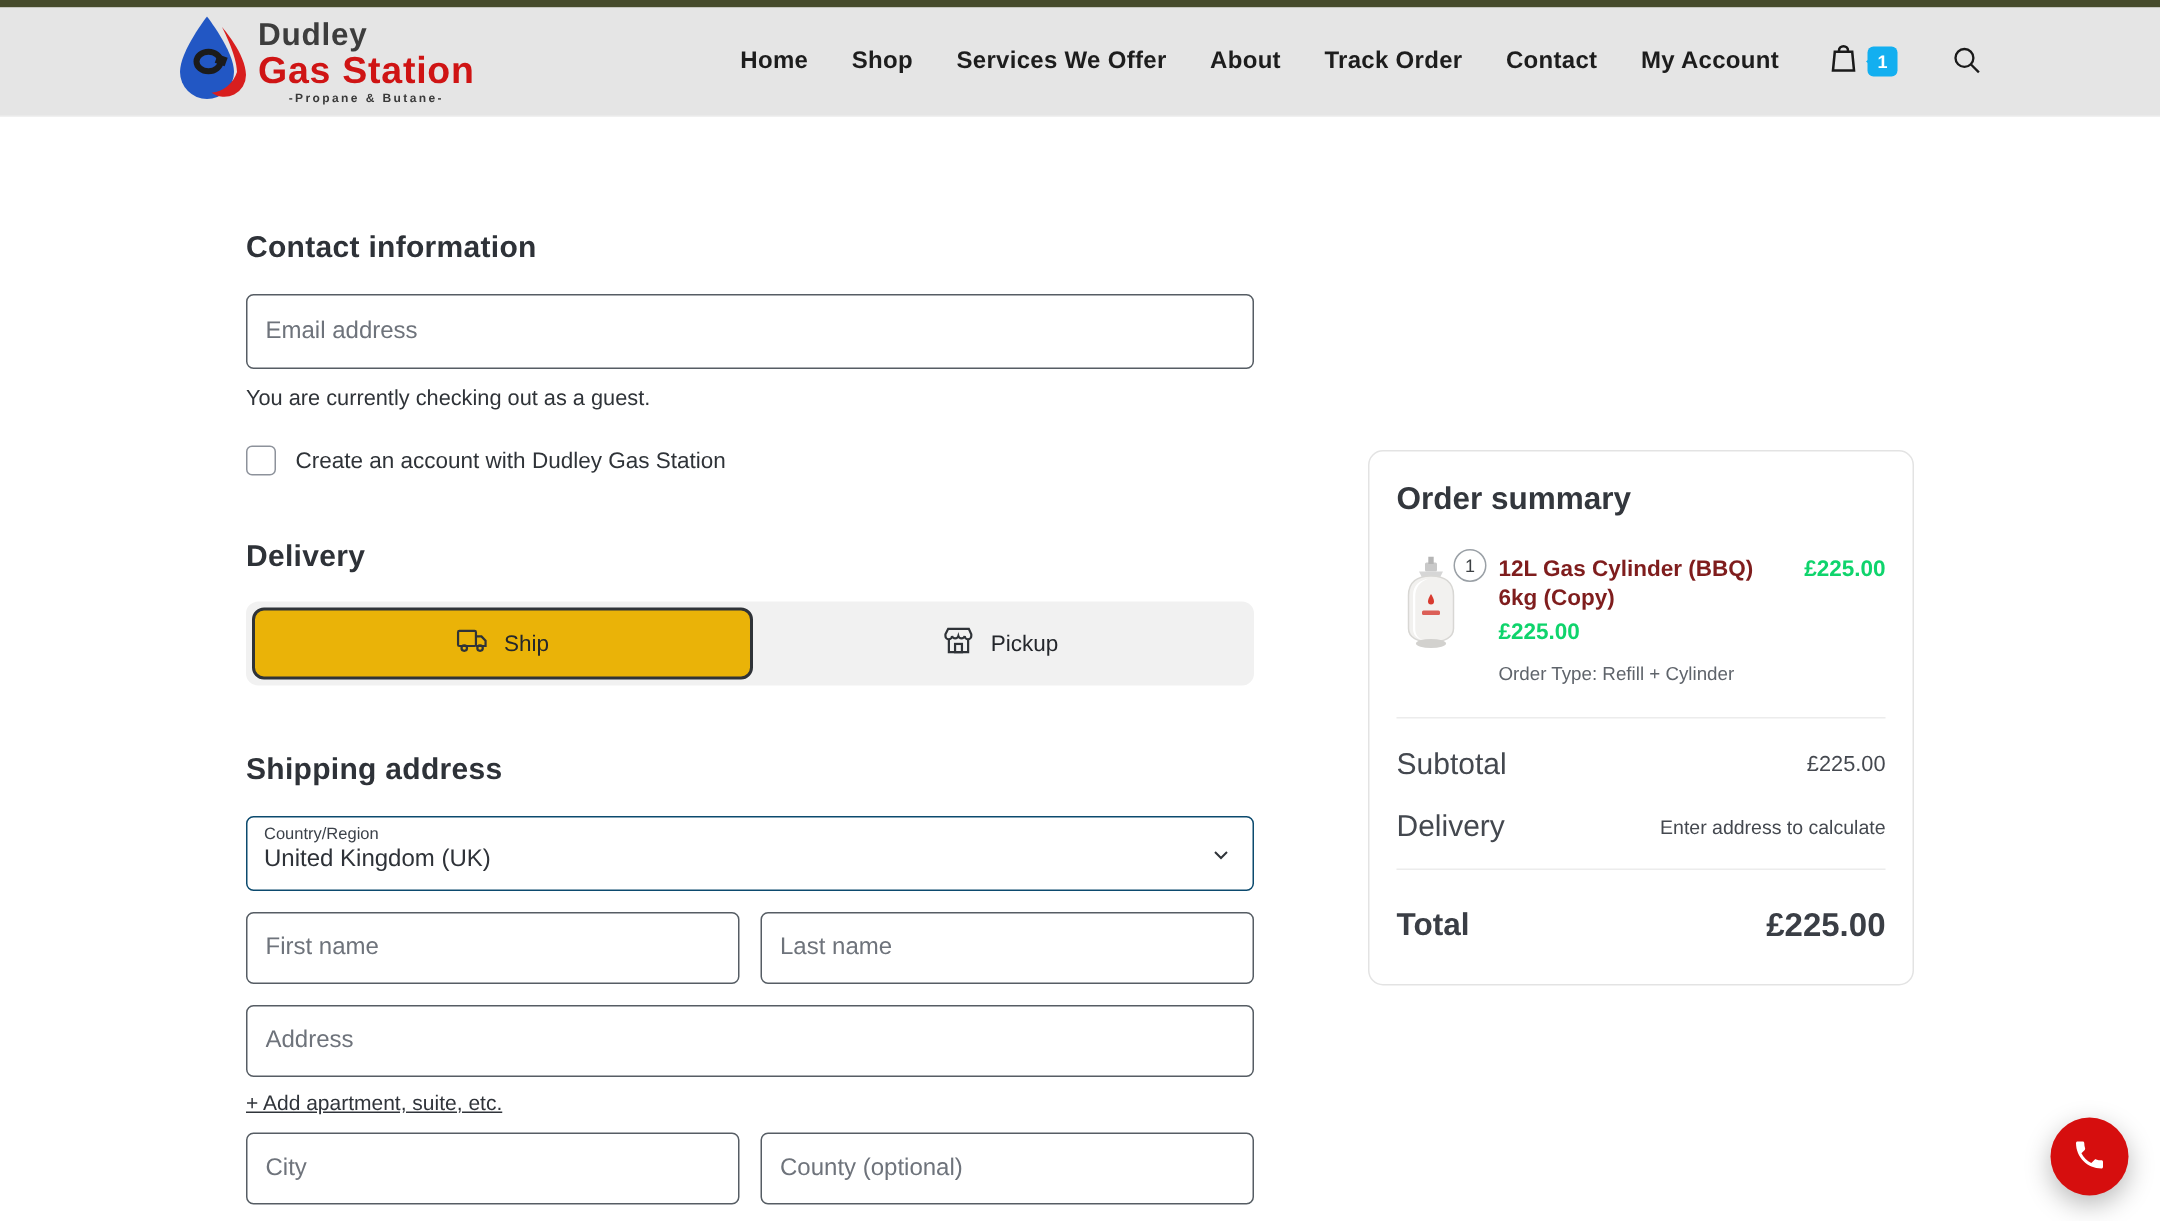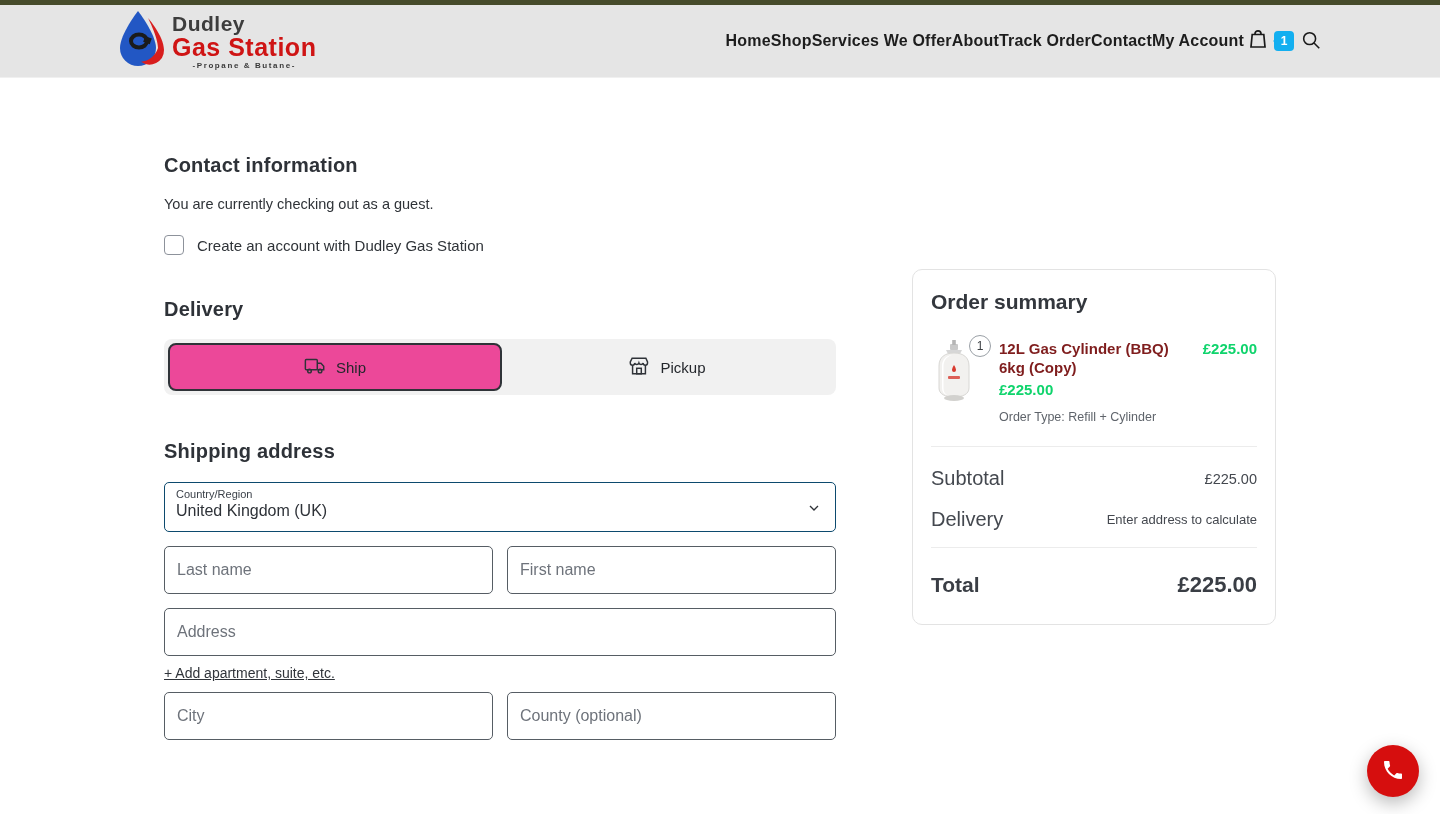--- a/index.html
+++ b/index.html
@@ -8,21 +8,21 @@
 
   
   .topbar { height:5px; background:#464b2b; }
   .header { height:73px; background:#e5e5e5; border-bottom:1px solid #f0f0f0;
     display:flex; align-items:center; justify-content:space-between; padding:0 118px 0 118px; }
   .logo { display:flex; align-items:center; gap:6px; cursor:pointer; }
   .logo-text { line-height:1; }
   .logo-line1 { font-size:21px; font-weight:700; color:#3d3d3d; letter-spacing:.5px; }
   .logo-line2 { font-size:25px; font-weight:700; color:#cf1414; letter-spacing:.5px; margin-top:1px; }
   .logo-tag { font-size:8px; font-weight:700; color:#3a3a3a; letter-spacing:1.6px; text-align:center; margin-top:2px; }
-  .nav { display:flex; align-items:center; }
+  .nav { display:flex; align-items:center; gap:29px; }
   .nav a { text-decoration:none; color:#1d1d1d; font-size:16px; font-weight:600; letter-spacing:.2px; }
   .cart-wrap { position:relative; display:flex; align-items:center; cursor:pointer; margin-left:2px; }
   .cart-badge { margin-left:4px; min-width:20px; height:20px; background:#13aff0; color:#fff;
     font-size:12px; font-weight:700; border-radius:4px; display:flex; align-items:center;
     justify-content:center; position:relative; }
   .cart-badge::before { content:""; position:absolute; left:-5px; top:6px;
     border:4px solid transparent; border-right:5px solid #13aff0; }
   .icon-btn { background:none; border:none; cursor:pointer; display:flex; align-items:center; margin-left:6px; }
 
   
@@ -42,21 +42,21 @@
   .checkbox-row { display:flex; align-items:center; margin-top:23px; cursor:pointer; }
   .checkbox-box { width:20px; height:20px; border:1px solid #8d929b; border-radius:4px; background:#fff; flex:0 0 auto; }
   .checkbox-label { font-size:15px; color:#2f3338; margin-left:13px; }
 
   .h-delivery { margin-top:43px; }
   .toggle-group { margin-top:18px; background:#f1f1f1; border-radius:8px; height:56px;
     display:flex; padding:4px; }
   .toggle-opt { flex:1; display:flex; align-items:center; justify-content:center; gap:10px;
     font-size:15px; color:#24272c; cursor:pointer; border-radius:8px; background:transparent; border:none;
     font-family:"Liberation Sans",sans-serif; }
-  .toggle-opt.selected { background:#ec4899; border:2px solid #2f3338; }
+  .toggle-opt.selected { background:#eab308; border:2px solid #2f3338; }
 
   .h-shipping { margin-top:45px; }
   .country-select { margin-top:19px; position:relative; width:100%; height:50px;
     border:1px solid #0c4a6e; border-radius:5px; background:#fff; cursor:pointer; }
   .country-label { position:absolute; top:5px; left:11px; font-size:11px; color:#3c424a; }
   .country-value { position:absolute; top:19px; left:11px; font-size:16px; color:#2e3238; }
   .country-chev { position:absolute; right:13px; top:17px; }
 
   .form-row { display:flex; gap:14px; margin-top:14px; }
   .form-row .field { flex:1; }
@@ -139,20 +139,23 @@
     </button>
   </nav>
 </header>
 
 <main class="main">
 
   <section class="checkout-col">
 
     <h2 class="section-h" style="margin-bottom:19px;">Contact information</h2>
 
+    <div class="field email-field">
+      <input type="email" placeholder="Email address" style="">
+    </div>
 
     <p class="guest-note">You are currently checking out as a guest.</p>
 
     <div class="checkbox-row">
       <span class="checkbox-box"></span>
       <span class="checkbox-label">Create an account with Dudley Gas Station</span>
     </div>
 
     <h2 class="section-h h-delivery">Delivery</h2>
 
@@ -187,24 +190,24 @@
       <span class="country-value">United Kingdom (UK)</span>
       <span class="country-chev">
         <svg width="16" height="16" viewBox="0 0 24 24" fill="none" stroke="#2f3338" stroke-width="2">
           <polyline points="6 9 12 15 18 9"></polyline>
         </svg>
       </span>
     </div>
 
     <div class="form-row">
       <div class="field">
+        <input type="text" placeholder="First name" style="">
+      </div>
+      <div class="field">
         <input type="text" placeholder="Last name" style="">
-      </div>
-      <div class="field">
-        <input type="text" placeholder="First name" style="">
       </div>
     </div>
 
     <div class="form-row">
       <div class="field">
         <input type="text" placeholder="Address" style="">
       </div>
     </div>
 
     <a class="addline" href="#">+ Add apartment, suite, etc.</a>

